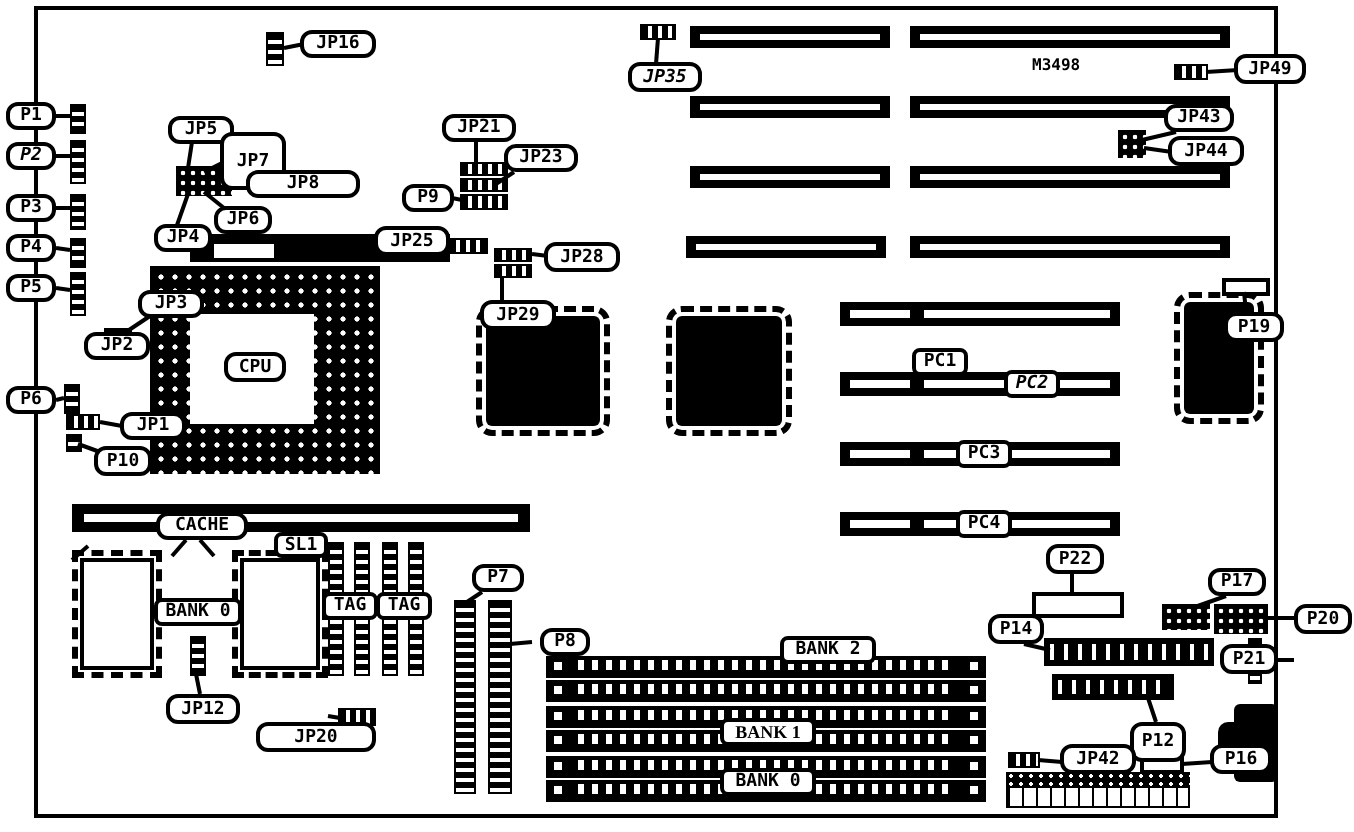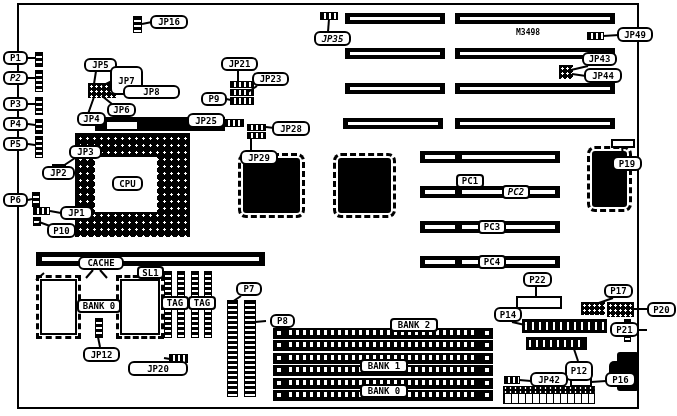--- a/index.html
+++ b/index.html
@@ -271,21 +271,21 @@
   <div class="co" style="left:78px;top:256px;width:46px;height:14px;">CACHE</div>
   <div class="co" style="left:137px;top:266px;width:27px;height:13px;border-radius:4px;">SL1</div>
   <div class="co" style="left:77px;top:299px;width:44px;height:14px;border-radius:4px;">BANK 0</div>
   <div class="co" style="left:161px;top:296px;width:28px;height:14px;border-radius:4px;">TAG</div>
   <div class="co" style="left:188px;top:296px;width:28px;height:14px;border-radius:4px;">TAG</div>
   <div class="co" style="left:83px;top:347px;width:37px;height:15px;">JP12</div>
   <div class="co" style="left:128px;top:361px;width:60px;height:15px;">JP20</div>
   <div class="co" style="left:236px;top:282px;width:26px;height:14px;">P7</div>
   <div class="co" style="left:270px;top:314px;width:25px;height:14px;">P8</div>
   <div class="co" style="left:358px;top:318px;width:48px;height:14px;border-radius:4px;margin-left:32px;">BANK 2</div>
-  <div class="co" style="left:360px;top:359px;width:48px;height:14px;border-radius:4px;">BANK 1</div>
+  <div class="co" style="left:360px;top:359px;width:48px;height:14px;border-radius:4px;font-family:Liberation Serif, serif;">BANK 1</div>
   <div class="co" style="left:360px;top:384px;width:48px;height:14px;border-radius:4px;">BANK 0</div>
   <div class="co" style="left:523px;top:272px;width:29px;height:15px;">P22</div>
   <div class="co" style="left:604px;top:284px;width:29px;height:14px;">P17</div>
   <div class="co" style="left:647px;top:302px;width:29px;height:15px;">P20</div>
   <div class="co" style="left:494px;top:307px;width:28px;height:15px;text-align:center;">P14</div>
   <div class="co" style="left:610px;top:322px;width:29px;height:15px;">P21</div>
   <div class="co" style="left:565px;top:361px;width:28px;height:20px;">P12</div>
   <div class="co" style="left:530px;top:372px;width:38px;height:15px;">JP42</div>
   <div class="co" style="left:605px;top:372px;width:31px;height:15px;">P16</div>
 

